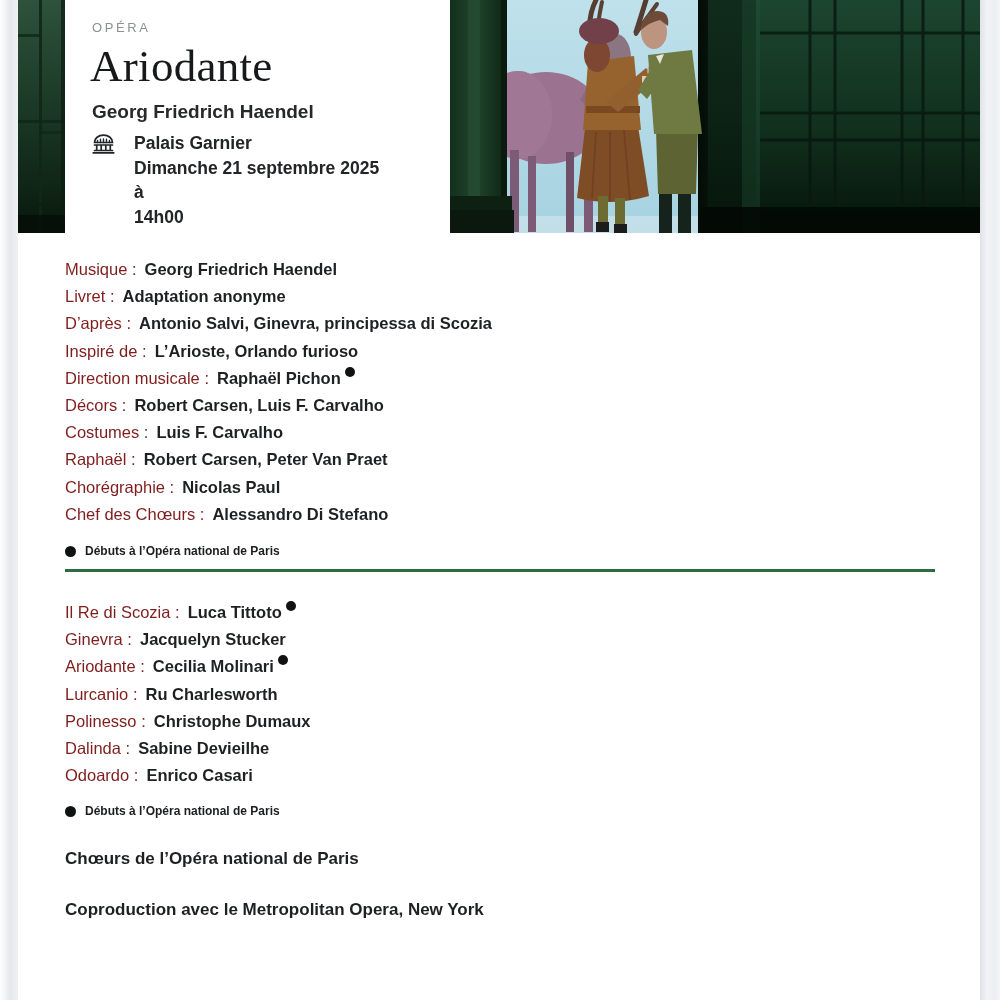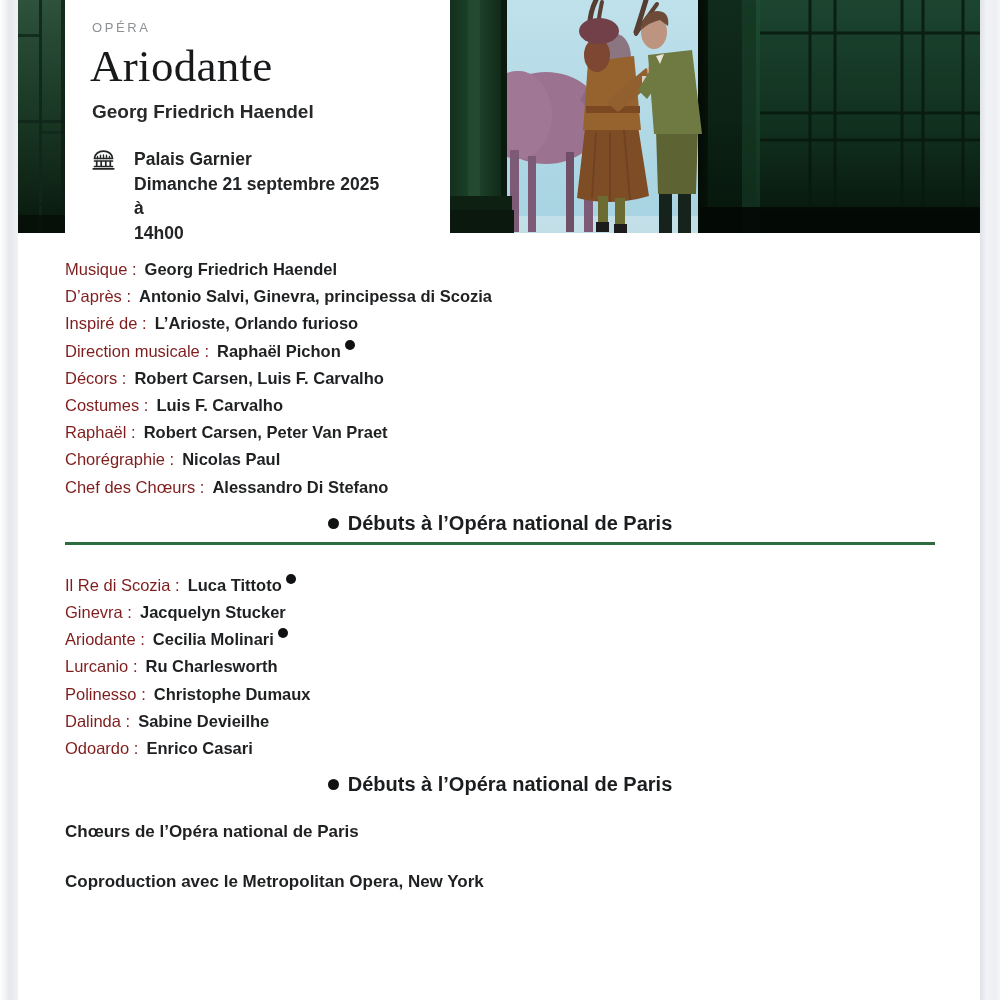--- a/index.html
+++ b/index.html
@@ -35,38 +35,38 @@
   }
   .title{
     margin:9px 0 0 -2px;
     font-family:"Liberation Serif", serif;
     font-size:45px;font-weight:400;color:#17191a;letter-spacing:0.3px;
     line-height:1.0;
   }
   .subtitle{
     margin-top:12px;font-size:19px;font-weight:600;color:#26282a;
   }
-  .venue{margin-top:24px;display:flex;align-items:flex-start;justify-content:flex-end;}
+  .venue{margin-top:8px;display:flex;align-items:flex-start;justify-content:flex-end;}
   .venue-icon{flex:0 0 auto;margin-top:2px;}
   .venue-text{margin-left:19px;font-size:17.5px;font-weight:600;line-height:24.5px;color:#222426;width:300px;}
 
   
   .content{position:absolute;left:65px;top:256px;width:870px;}
 
   .row{font-size:16.5px;line-height:27.2px;white-space:nowrap;}
   .lab{color:#7f1d1d;font-weight:400;}
   .val{color:#1e2022;font-weight:600;margin-left:8px;}
   .sup-dot{
     display:inline-block;width:10px;height:10px;border-radius:50%;
     background:#101112;margin-left:4px;transform:translateY(-7px);
   }
 
   .note{
-    margin-top:14px;height:18px;font-size:20px;font-weight:700;color:#1b1d1f;
-    display:flex;align-items:center;justify-content:center;
+    margin-top:14px;height:18px;font-size:12px;font-weight:700;color:#1b1d1f;
+    display:flex;align-items:center;
   }
   .note-dot{
     display:inline-block;width:11px;height:11px;border-radius:50%;
     background:#101112;margin-right:9px;flex:0 0 auto;
   }
   .note2{margin-top:13px;}
 
   .divider{margin-top:9px;height:3px;width:870px;background:#2e6b41;}
 
   .cast-block{margin-top:27px;}
@@ -226,20 +226,21 @@
     <rect x="51" y="0" width="6" height="233" fill="#0a1a0f"></rect>
     <rect x="-2" y="196" width="64" height="14" fill="#0d2012"></rect>
     <rect x="-2" y="210" width="66" height="23" fill="#0a180d"></rect>
   </svg>
 </div>
 
 <div class="content">
 
   <div>
     <div class="row"><span class="lab">Musique :</span><span class="val">Georg Friedrich Haendel</span></div>
+    <div class="row"><span class="lab">Livret :</span><span class="val">Adaptation anonyme</span></div>
     <div class="row"><span class="lab">D’après :</span><span class="val">Antonio Salvi, Ginevra, principessa di Scozia</span></div>
     <div class="row"><span class="lab">Inspiré de :</span><span class="val">L’Arioste, Orlando furioso</span></div>
     <div class="row"><span class="lab">Direction musicale :</span><span class="val">Raphaël Pichon</span><span class="sup-dot"></span></div>
     <div class="row"><span class="lab">Décors :</span><span class="val">Robert Carsen, Luis F. Carvalho</span></div>
     <div class="row"><span class="lab">Costumes :</span><span class="val">Luis F. Carvalho</span></div>
     <div class="row"><span class="lab">Raphaël :</span><span class="val">Robert Carsen, Peter Van Praet</span></div>
     <div class="row"><span class="lab">Chorégraphie :</span><span class="val">Nicolas Paul</span></div>
     <div class="row"><span class="lab">Chef des Chœurs :</span><span class="val">Alessandro Di Stefano</span></div>
   </div>
 

